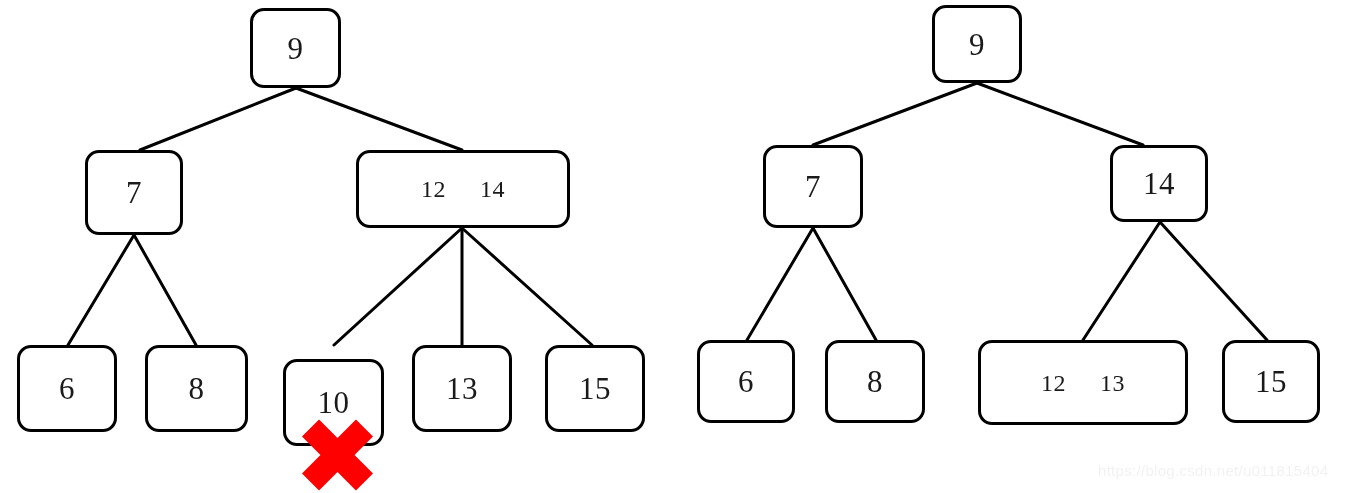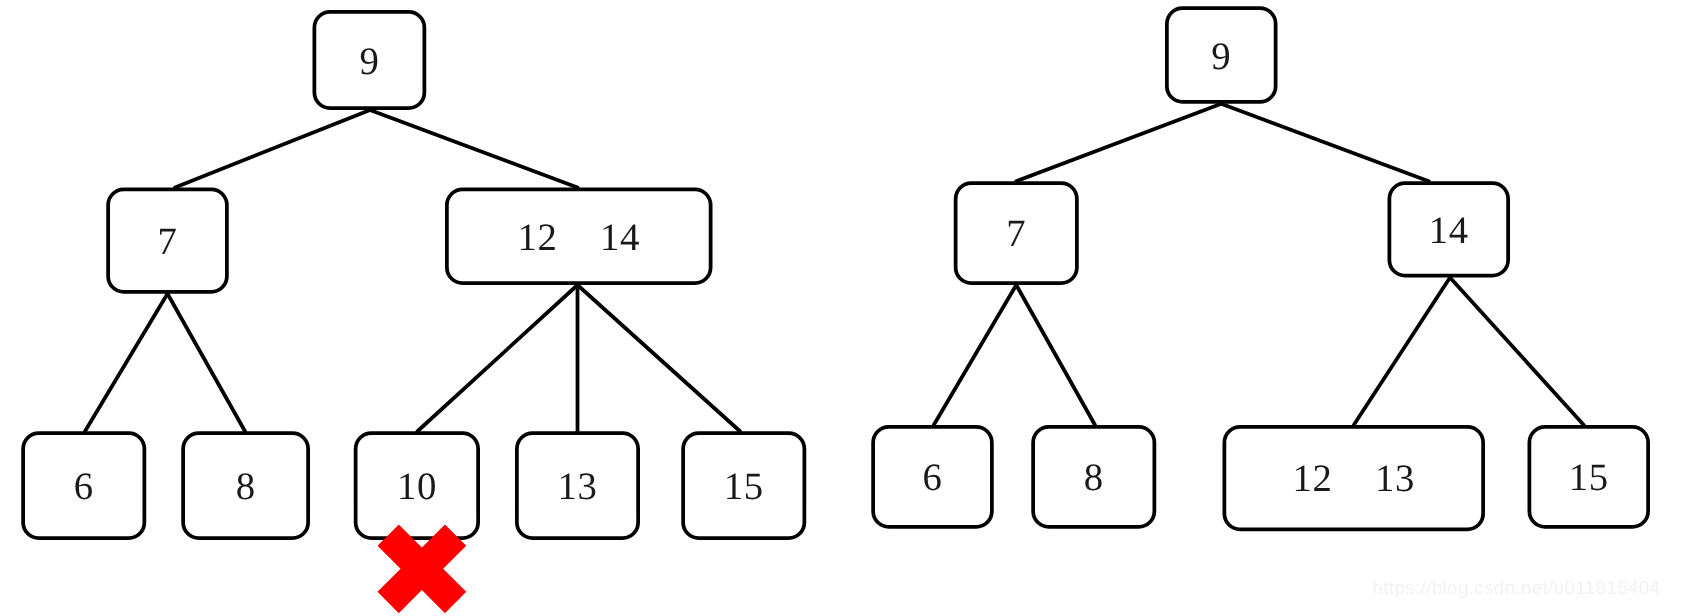--- a/index.html
+++ b/index.html
@@ -36,21 +36,21 @@
     justify-content: center;
     gap: 34px;
   }
   .node .key {
     font-family: "Liberation Serif", serif;
     font-size: 31px;
     line-height: 1;
     color: #1a1a1a;
     letter-spacing: 0.5px;
   }
-  .node.wide .key { font-size: 31px; }
+  .node.wide .key { font-size: 24px; }
   .xmark {
     position: absolute;
     pointer-events: none;
   }
   .watermark {
     position: absolute;
     font-family: "Liberation Sans", sans-serif;
     font-size: 15px;
     color: #f2f2f2;
     white-space: nowrap;
@@ -88,21 +88,21 @@
       <div class="node wide" style="left: 356px; top: 150px; width: 214px; height: 78px;">
         <span class="key">12</span>
         <span class="key">14</span>
       </div>
       <div class="node" style="left: 17px; top: 345px; width: 100px; height: 87px;">
         <span class="key">6</span>
       </div>
       <div class="node" style="left: 145px; top: 345px; width: 103px; height: 87px;">
         <span class="key">8</span>
       </div>
-      <div class="node" style="left: 283px; top: 345px; width: 101px; height: 87px;">
+      <div class="node" style="left: 283px; top: 359px; width: 101px; height: 87px;">
         <span class="key">10</span>
       </div>
       <div class="node" style="left: 412px; top: 345px; width: 100px; height: 87px;">
         <span class="key">13</span>
       </div>
       <div class="node" style="left: 545px; top: 345px; width: 100px; height: 87px;">
         <span class="key">15</span>
       </div>
       <div class="node" style="left: 932px; top: 5px; width: 90px; height: 78px;">
         <span class="key">9</span>

